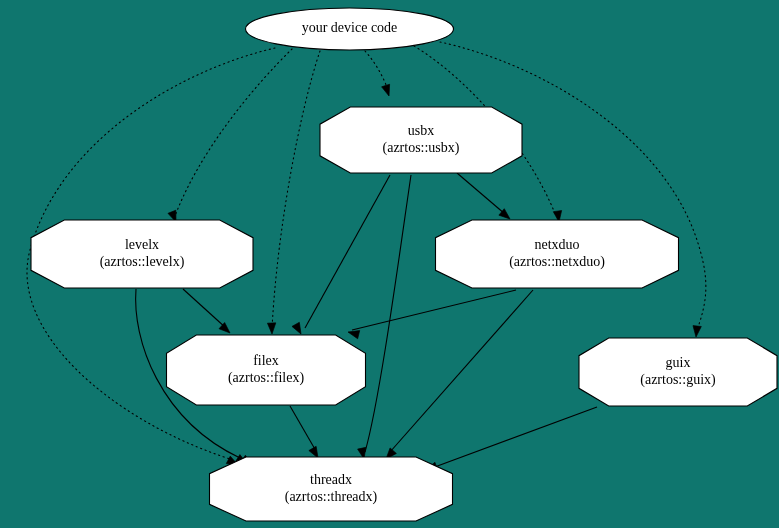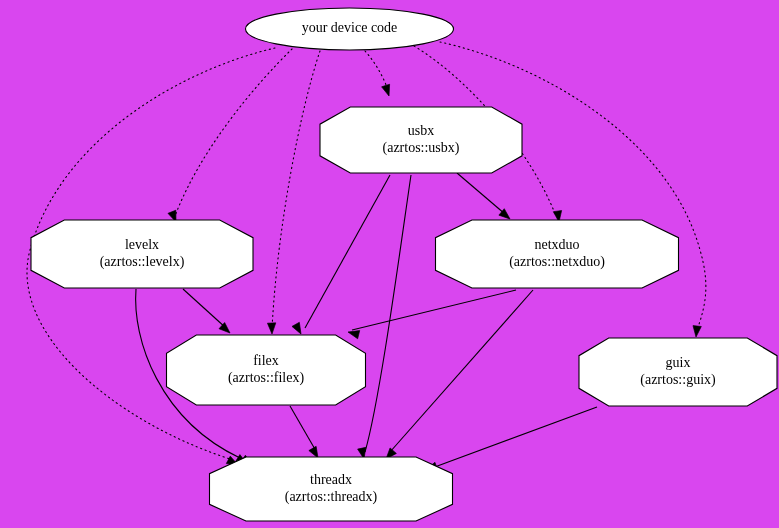--- a/index.html
+++ b/index.html
@@ -10,21 +10,21 @@
   body {
     width: 779px;
     height: 528px;
     overflow: hidden;
     font-family: "Liberation Serif", "DejaVu Serif", serif;
   }
   #graph-root {
     position: relative;
     width: 779px;
     height: 528px;
-    background: #d946ef;
+    background: #0f766e;
   }
   svg#graph-canvas {
     display: block;
     width: 779px;
     height: 528px;
   }
   .node-shape {
     fill: #ffffff;
     stroke: #000000;
     stroke-width: 1.1px;

